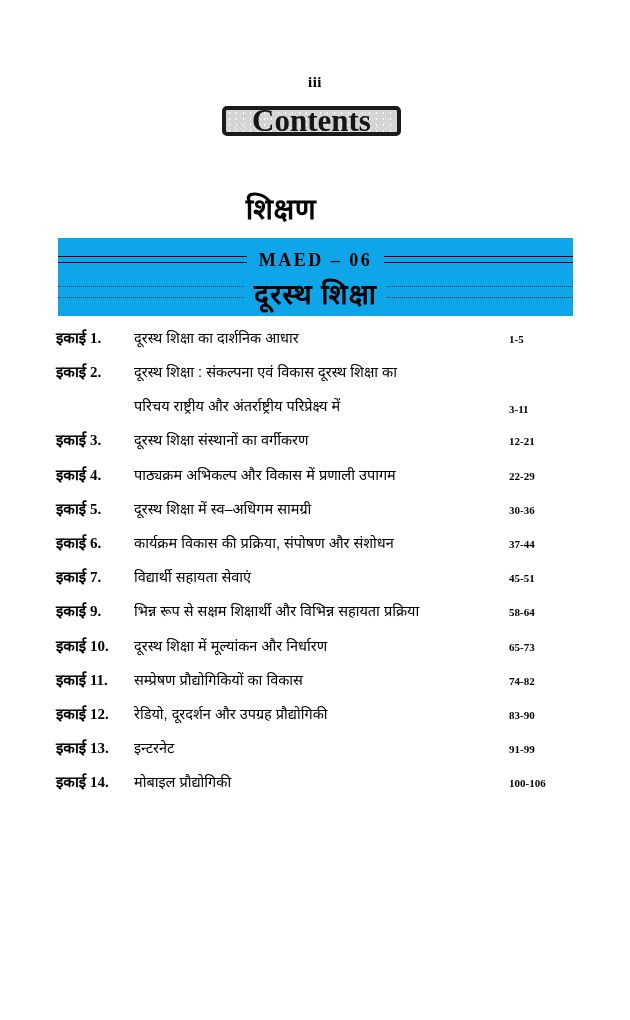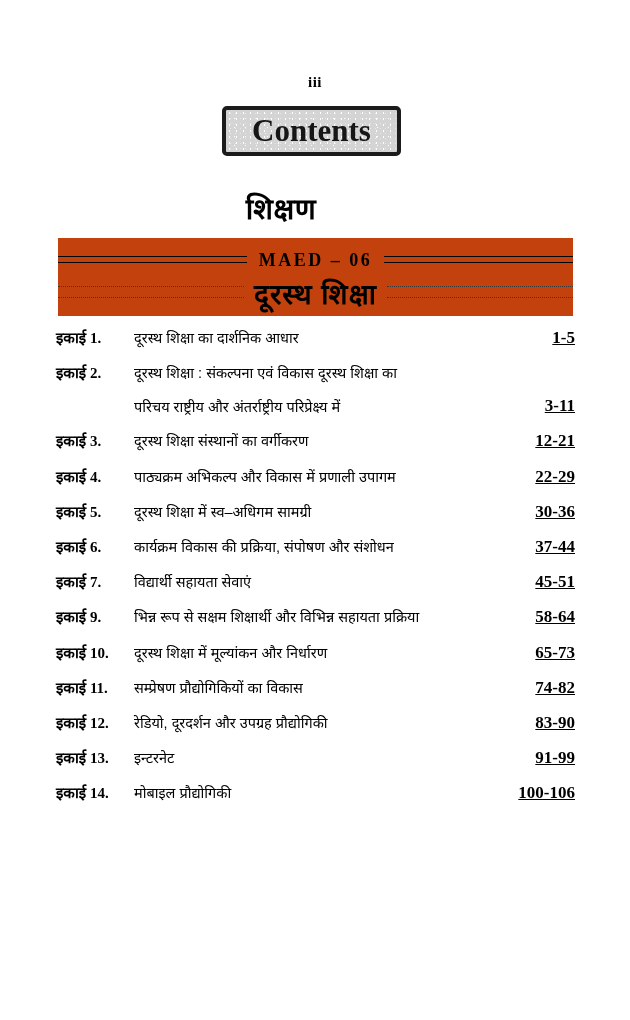--- a/index.html
+++ b/index.html
@@ -36,21 +36,21 @@
     font-size: 15px;
     letter-spacing: 0.5px;
   }
 
   
   .contents-box {
     position: absolute;
     top: 106px;
     left: 222px;
     width: 179px;
-    height: 50px;
+    height: 30px;
     box-sizing: border-box;
     border: 4px solid #1b1b1b;
     border-radius: 5px;
     background-color: #d4d4d4;
     background-image:
       radial-gradient(#ffffff 0.6px, transparent 0.7px),
       radial-gradient(#ffffff 0.5px, transparent 0.6px),
       radial-gradient(#e8e8e8 0.5px, transparent 0.6px);
     background-size: 7px 6px, 11px 9px, 5px 5px;
     background-position: 0 0, 3px 4px, 2px 1px;
@@ -82,21 +82,21 @@
     letter-spacing: 0.5px;
   }
 
   
   .band {
     position: absolute;
     top: 238px;
     left: 58px;
     width: 515px;
     height: 78px;
-    background: #c2410c;
+    background: #0ea5e9;
     overflow: hidden;
   }
   .band-row {
     position: absolute;
     left: 0;
     width: 100%;
     display: flex;
     align-items: center;
     justify-content: center;
   }
@@ -180,26 +180,24 @@
   }
   .toc-title {
     flex: 1 1 auto;
     font-family: "Liberation Sans", "DejaVu Sans", sans-serif;
     font-weight: normal;
     font-size: 14.5px;
     padding-right: 10px;
   }
   .toc-pages {
     flex: 0 0 66px;
-    text-align: right;
-    font-family: "Liberation Serif", "DejaVu Serif", serif;
-    font-weight: bold;
-    font-size: 17px;
-    white-space: nowrap;
-    text-decoration: underline;
+    font-family: "Liberation Serif", "DejaVu Serif", serif;
+    font-weight: bold;
+    font-size: 11px;
+    white-space: nowrap;
   }
   .toc-row.two-line .toc-pages { align-self: flex-end; }
   .toc-title .line2 {
     display: block;
     margin-top: 14px;
   }
   .toc-row.two-line { margin-bottom: 14.2px; }
 </style>
 </head>
 <body>

